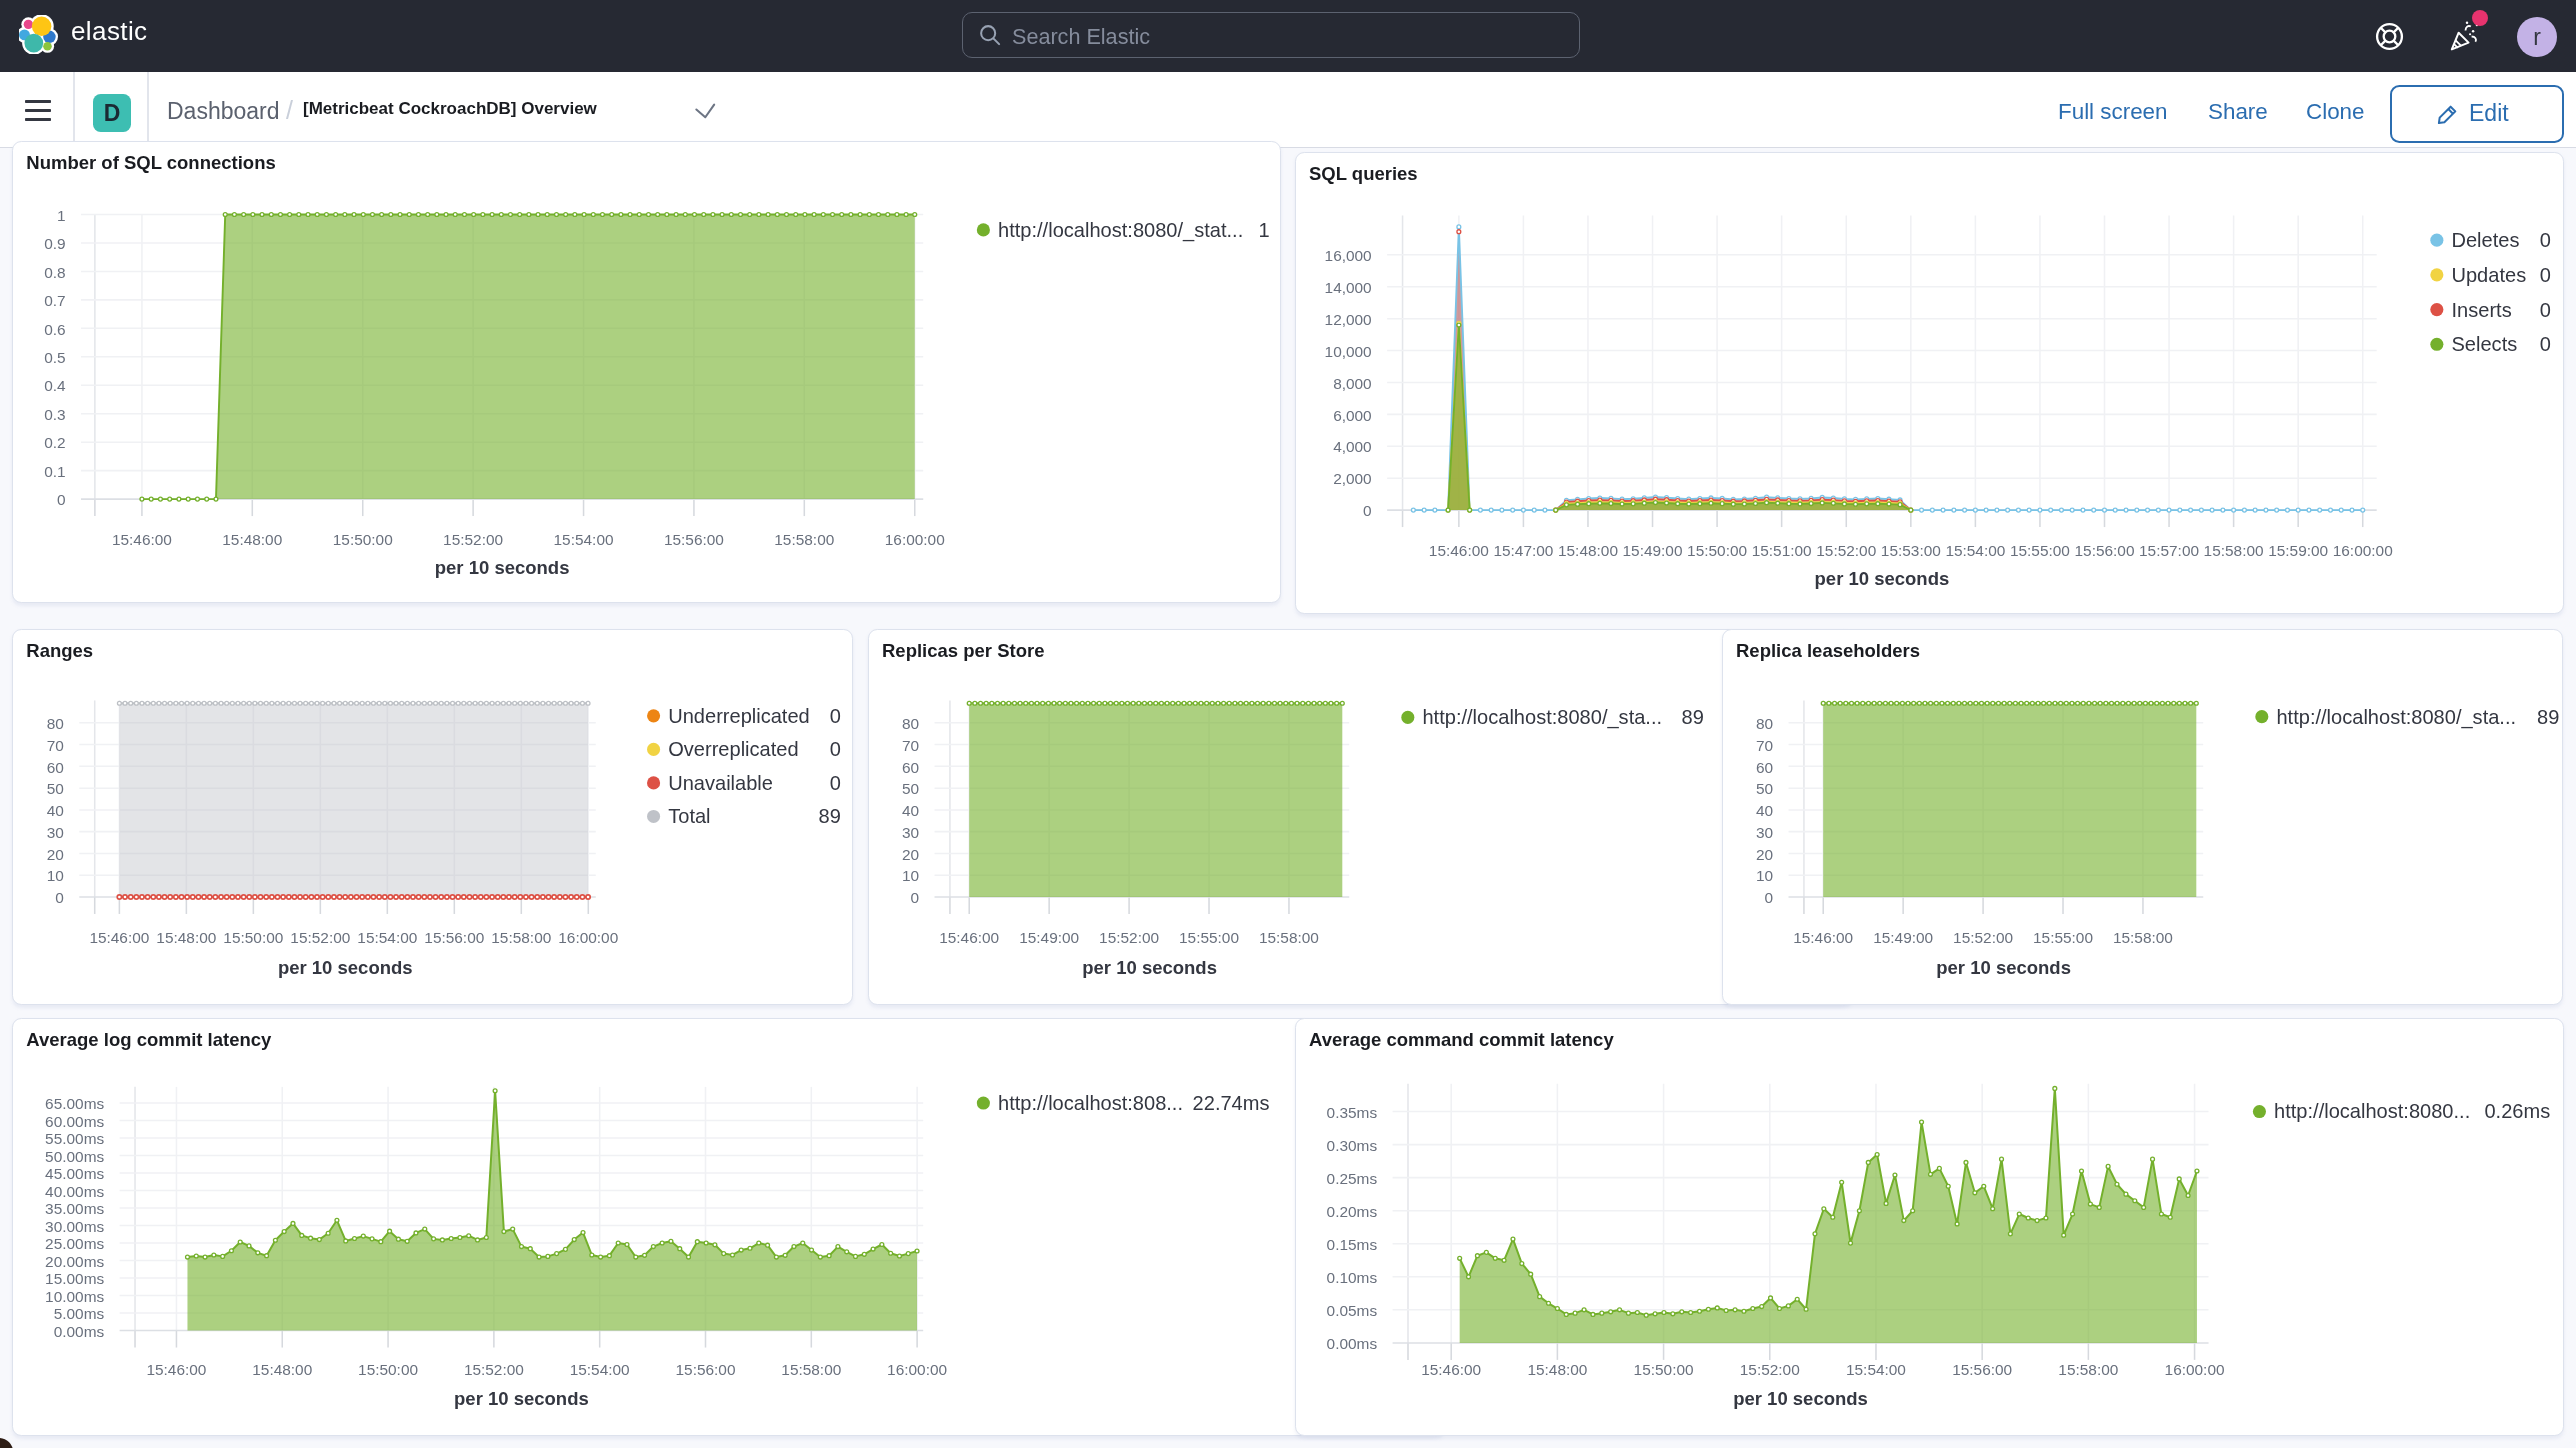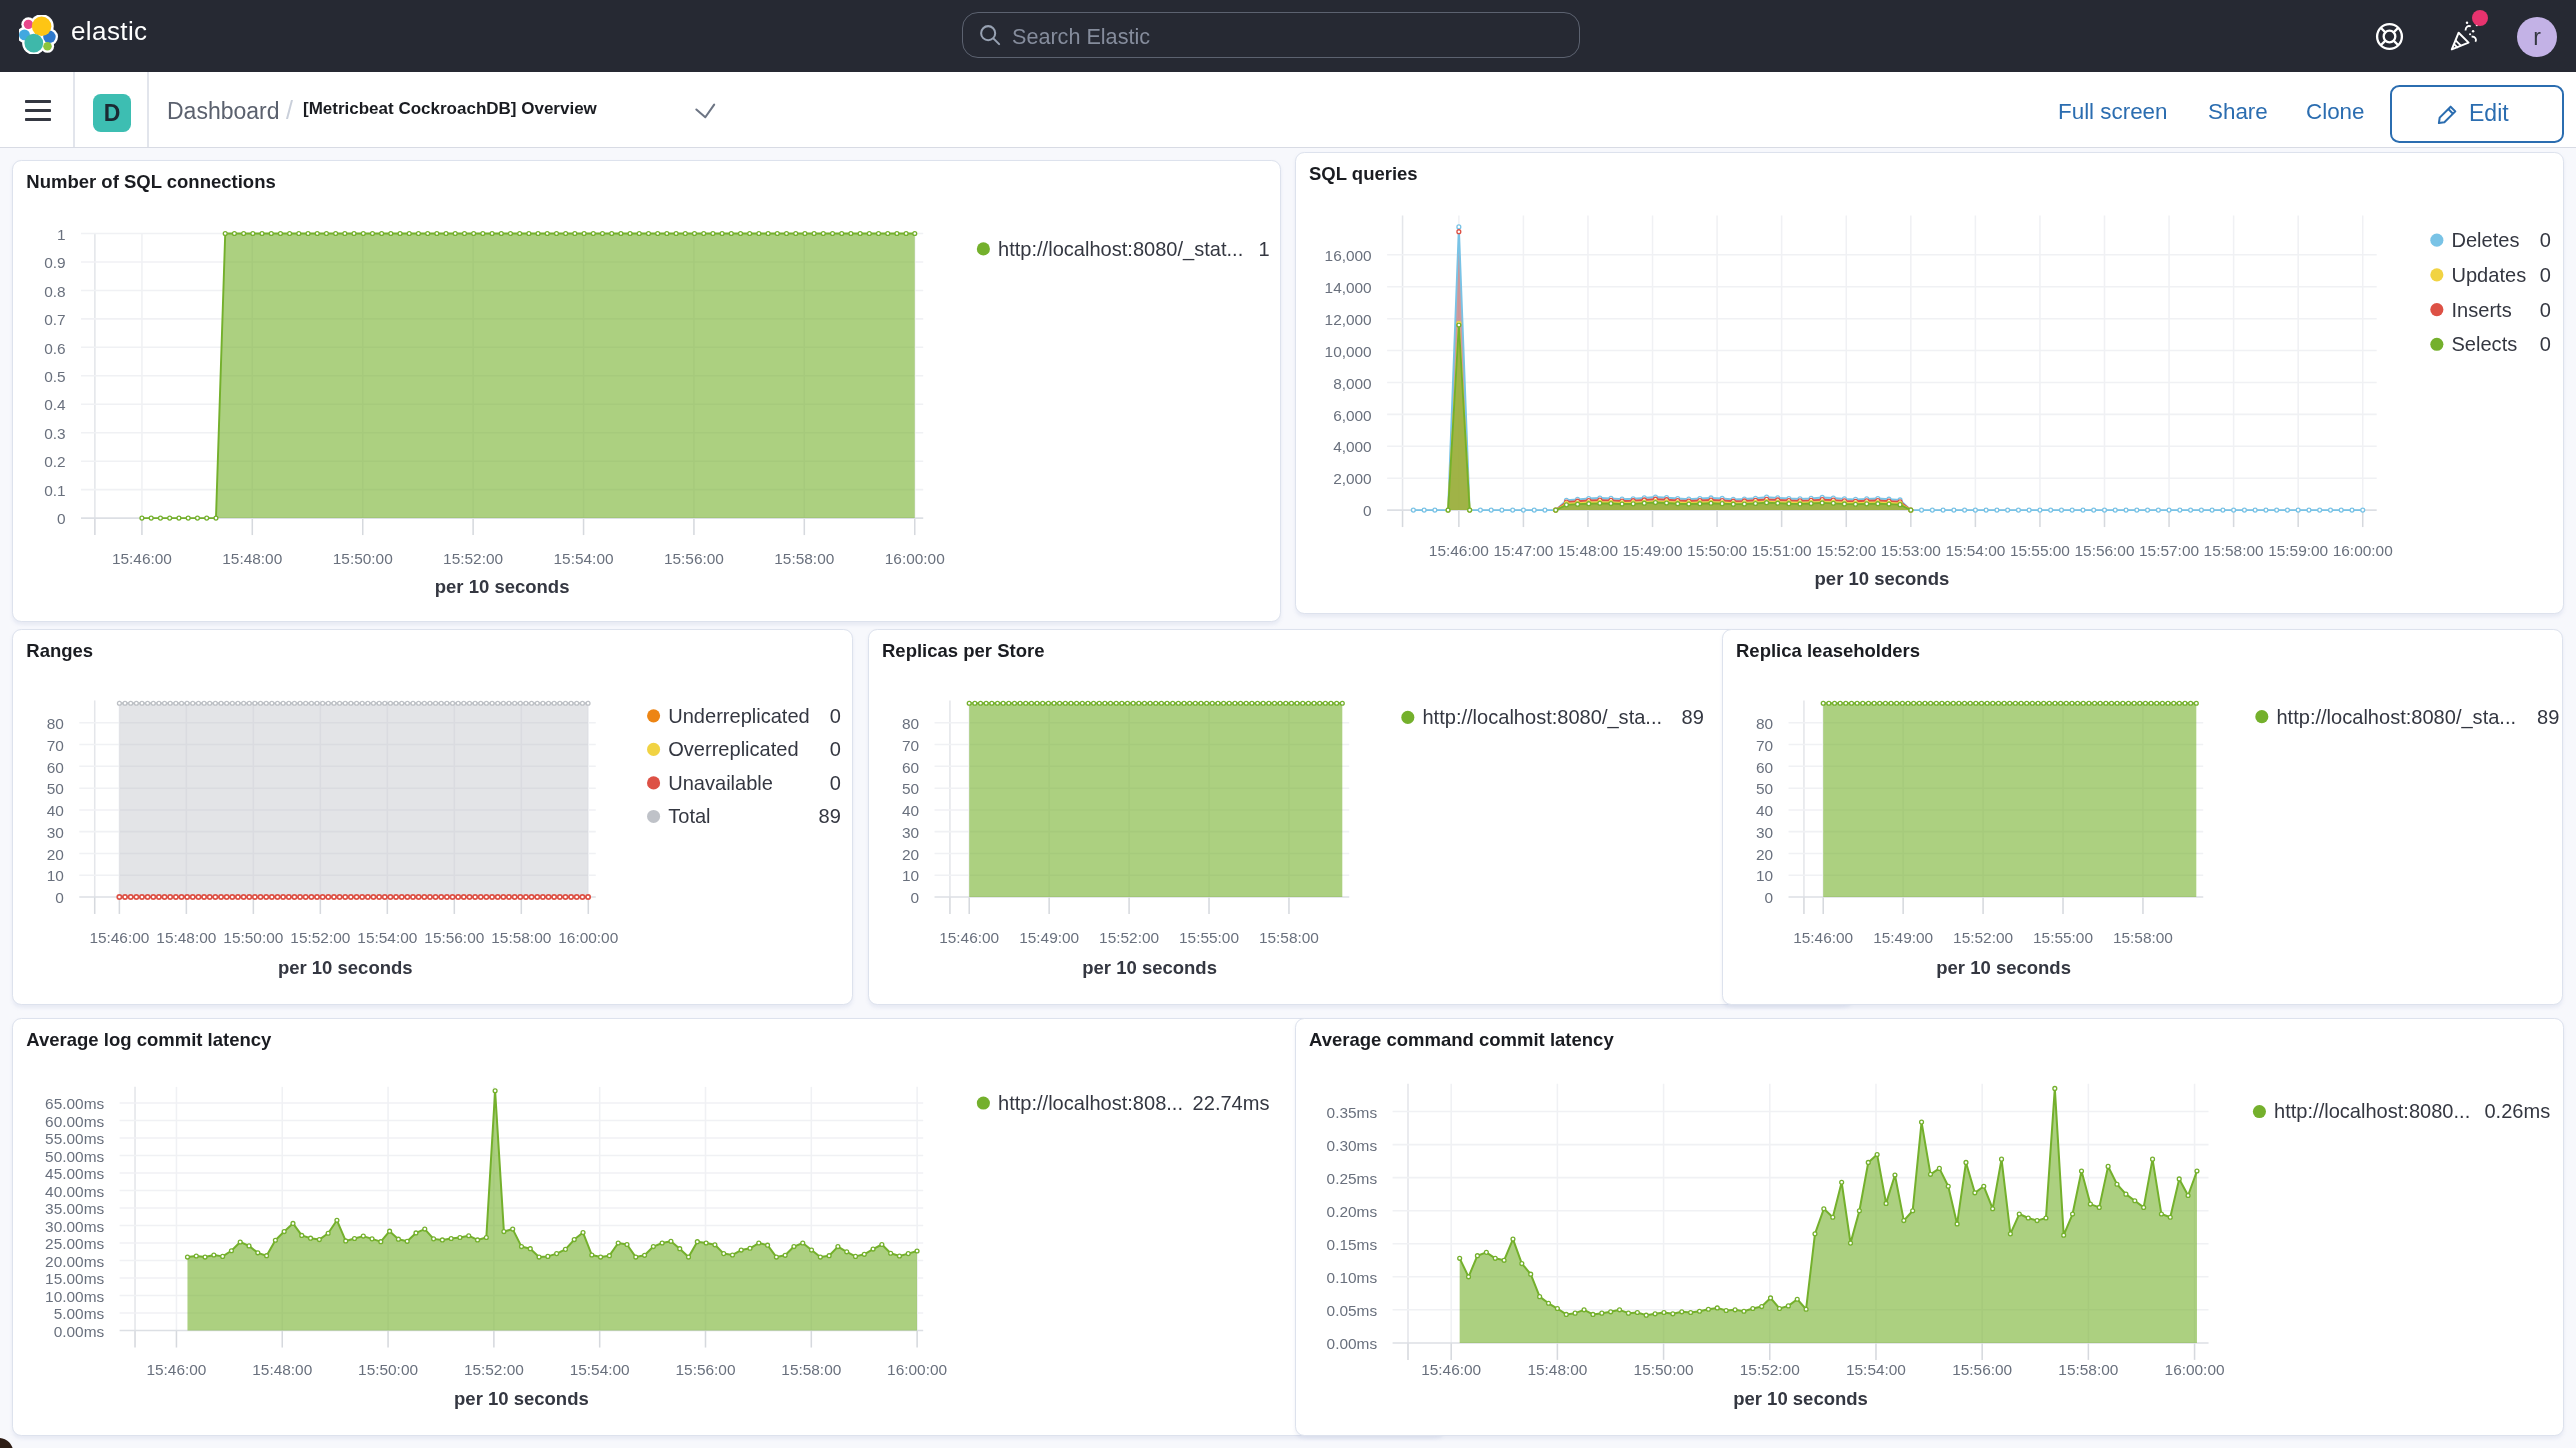--- a/index.html
+++ b/index.html
@@ -1,20 +1,20 @@
 <!DOCTYPE html>
 <html style="font-size:12.3px"><head>
 <meta charset="utf-8">
 <style>
 * { margin:0; padding:0; box-sizing:border-box; }
 html,body { width:2576px; height:1448px; overflow:hidden; font-family:"Liberation Sans",sans-serif; background:#f7f8fc; }
 .topbar { position:absolute; left:0; top:0; width:2576px; height:72px; background:#262933; }
 .logo { position:absolute; left:18.5px; top:15.4px; }
 .brand { position:absolute; left:71px; top:16px; color:#fff; font-size:26px; font-weight:500; letter-spacing:0.4px; }
-.search { position:absolute; left:962px; top:12.3px; width:618px; height:46px; border:1.5px solid #5c6270; border-radius:16px; }
+.search { position:absolute; left:962px; top:12.3px; width:618px; height:46px; border:1.5px solid #5c6270; border-radius:10px; }
 .search svg { position:absolute; left:15.4px; top:10px; }
 .search span { position:absolute; left:49px; top:10.8px; font-size:21.6px; color:#858c9c; }
 .ticon { position:absolute; top:21px; }
 .badge { position:absolute; left:2472px; top:10px; width:16px; height:16px; border-radius:50%; background:#e7336e; }
 .avatar { position:absolute; left:2517px; top:17px; width:40px; height:40px; border-radius:50%; background:#c3b2e6; color:#343741; font-size:23px; text-align:center; line-height:40px; }
 .navbar { position:absolute; left:0; top:72px; width:2576px; height:76px; background:#fff; border-bottom:1.5px solid #d8dbe4; }
 .ham { position:absolute; left:25px; top:28px; width:25.5px; height:21px; }
 .ham div { height:3.1px; background:#343741; border-radius:0.8px; margin-bottom:5.8px; }
 .vdiv { position:absolute; top:0; width:1.5px; height:75px; background:#e2e5ec; }
 .dbadge { position:absolute; left:93px; top:22.4px; width:38px; height:38px; border-radius:7.7px; background:#3dbeb2; color:#1b2a33; font-size:23px; font-weight:bold; text-align:center; line-height:38px; }
@@ -96,21 +96,21 @@
   <div class="navlink" style="left:2208px">Share</div>
   <div class="navlink" style="left:2306px">Clone</div>
   <div class="editbtn">
       <svg width="25" height="25" viewBox="0 0 32 32" xmlns="http://www.w3.org/2000/svg">
 <path d="M20 6 L26 12 L12 26 L5 27 L6 20 Z" fill="none" stroke="#2b6db0" stroke-width="2.6" stroke-linejoin="round"></path>
 <path d="M17 9 L23 15" stroke="#2b6db0" stroke-width="2.6"></path>
 </svg>
       <span>Edit</span>
     </div>
 </div>
-<div class="panel" style="left:12.3px;top:160px;width:1269px;height:462px">
+<div class="panel" style="left:12.3px;top:141px;width:1269px;height:462px">
     <div class="ptitle">Number of SQL connections</div>
     <svg width="1269" height="462" viewBox="0 0 1645 599" xmlns="http://www.w3.org/2000/svg" font-family="Liberation Sans, sans-serif" style="position:absolute;left:0;top:0">
       <line x1="106" y1="94" x2="106" y2="463" stroke="#e4e6ea" stroke-width="2"></line>
       <line x1="106" y1="463" x2="106" y2="485" stroke="#d6d9de" stroke-width="2"></line>
       <line x1="167" y1="94" x2="167" y2="463" stroke="#f0f1f4" stroke-width="2"></line>
       <line x1="167" y1="463" x2="167" y2="485" stroke="#d6d9de" stroke-width="2"></line>
       <line x1="310.1" y1="94" x2="310.1" y2="463" stroke="#f0f1f4" stroke-width="2"></line>
       <line x1="310.1" y1="463" x2="310.1" y2="485" stroke="#d6d9de" stroke-width="2"></line>
       <line x1="453.3" y1="94" x2="453.3" y2="463" stroke="#f0f1f4" stroke-width="2"></line>
       <line x1="453.3" y1="463" x2="453.3" y2="485" stroke="#d6d9de" stroke-width="2"></line>

